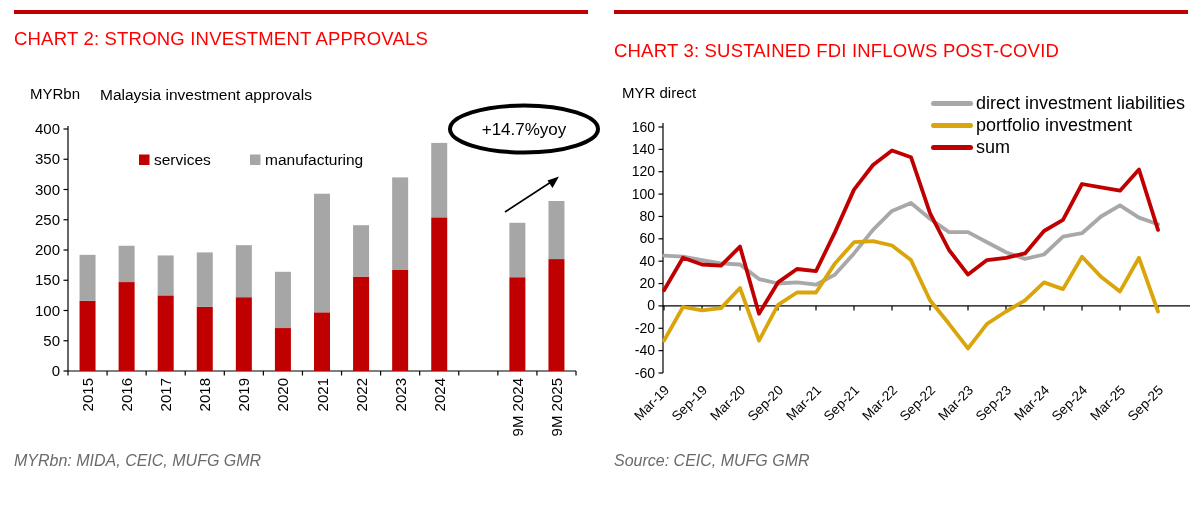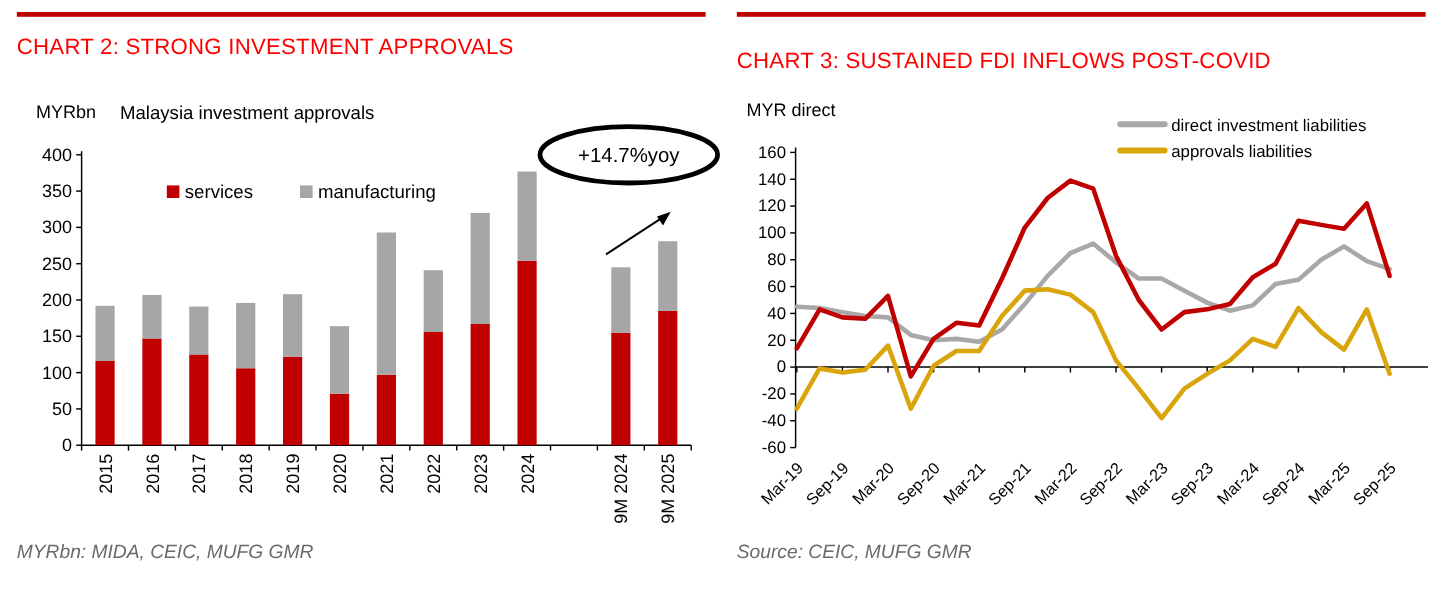--- a/index.html
+++ b/index.html
@@ -10,21 +10,21 @@
   #panel-right{left:601px;}
   .top-rule{position:absolute;top:10px;height:3.5px;width:574px;}
   .heading{position:absolute;top:28px;font-size:18.5px;letter-spacing:.2px;white-space:nowrap;}
   .units{position:absolute;font-size:15px;}
   .chart-title{position:absolute;left:100px;top:86px;width:300px;text-align:left;font-size:15.5px;}
   .plot-svg{position:absolute;left:0;top:0;width:601px;height:505px;}
   .source{position:absolute;top:452px;font-style:italic;font-size:16px;color:#6A6A6A;white-space:nowrap;}
   .legend{position:absolute;left:330px;top:95px;display:flex;flex-direction:column;gap:5px;}
   .legend-row{display:flex;align-items:center;gap:3px;height:17px;}
   .legend-line{width:42px;height:4.5px;border-radius:2.5px;flex:0 0 auto;}
-  .legend-label{font-size:14px;white-space:nowrap;}
+  .legend-label{font-size:18px;white-space:nowrap;}
   svg text{font-family:"Liberation Sans",sans-serif;}
 </style>
 </head>
 <body>
 
 <div class="panel" id="panel-left">
   <div class="top-rule" style="left: 14px; background: rgb(192, 0, 0);"></div>
   <div class="heading" style="left: 14px; color: rgb(254, 0, 0);">CHART 2: STRONG INVESTMENT APPROVALS</div>
   <div class="units" style="left:30px;top:85px;">MYRbn</div>
   <div class="chart-title">Malaysia investment approvals</div>
@@ -194,17 +194,21 @@
         <polyline points="664,290.3 683,257.8 702,264.5 721,265.7 740,246.6 759,313.7 778,282.4 797,269.0 816,271.2 835,232.1 854,189.6 873,165.0 892,150.5 911,157.2 930,213.1 949,250.0 968,274.6 987,260.1 1006,257.8 1025,253.4 1044,231.0 1063,219.8 1082,184.0 1101,187.4 1120,190.7 1139,169.5 1158,229.9" fill="none" stroke="#C00000" stroke-width="3.8" stroke-linejoin="round" stroke-linecap="round"></polyline>
       </g>
     </svg>
   <div class="legend">
     <div class="legend-row">
       <span class="legend-line" style="background: rgb(168, 168, 168);"></span>
       <span class="legend-label">direct investment liabilities</span>
     </div>
     <div class="legend-row">
       <span class="legend-line" style="background: rgb(217, 165, 10);"></span>
-      <span class="legend-label">approvals liabilities</span>
+      <span class="legend-label">portfolio investment</span>
+    </div>
+    <div class="legend-row">
+      <span class="legend-line" style="background: rgb(192, 0, 0);"></span>
+      <span class="legend-label">sum</span>
     </div>
   </div>
   <div class="source" style="left:13px;font-style:italic;">Source: CEIC, MUFG GMR</div>
 </div>
 
 </body></html>

